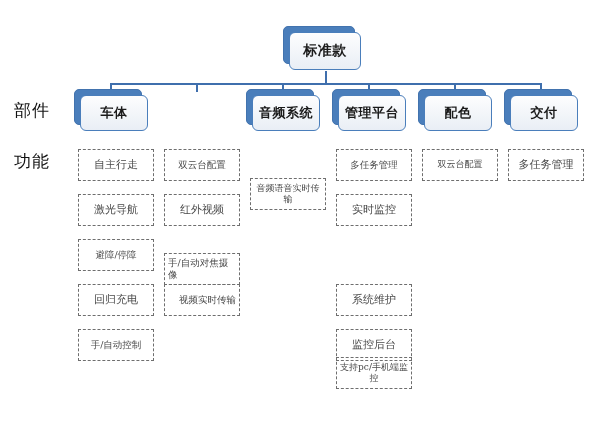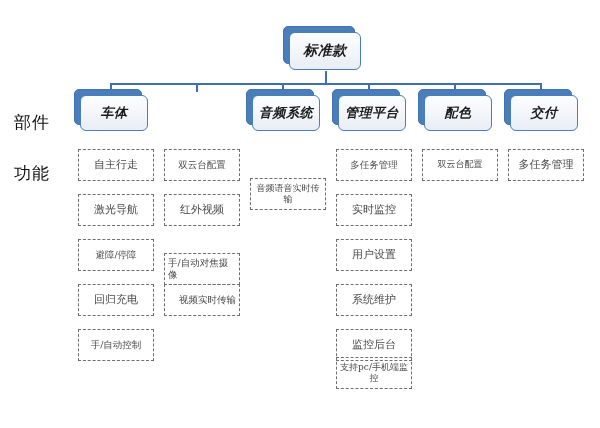--- a/index.html
+++ b/index.html
@@ -23,37 +23,35 @@
   }
 
   
   .row-label {
     position: absolute;
     font-size: 17px;
     color: #111111;
     letter-spacing: 1px;
     white-space: nowrap;
     font-family: "DejaVu Serif", "Liberation Serif", serif;
-    margin-top: 12px;
   }
   #label-components { left: 14px; top: 99px; }
   #label-functions  { left: 14px; top: 150px; }
 
   
   .conn {
     position: absolute;
     background: #3f6fad;
   }
   .conn-v { width: 1.5px; }
   .conn-h { height: 1.5px; }
 
   
   .node {
     position: absolute;
-    font-style: italic;
   }
   .node .shadow {
     position: absolute;
     left: -6px;
     top: -6px;
     width: 100%;
     height: 100%;
     background: #4a7ebb;
     border: 1px solid #4273ae;
     border-radius: 5px;
@@ -200,23 +198,20 @@
   <div class="fn-box tiny" style="left:250px; top:149px; width:76px; height:32px;margin-top:29px;">
     <span class="txt">音频语音实时传输</span>
   </div>
 
   <div class="fn-box small" style="left:336px; top:149px; width:76px; height:32px;">
     <span class="txt">多任务管理</span>
   </div>
   <div class="fn-box" style="left:336px; top:194px; width:76px; height:32px;">
     <span class="txt">实时监控</span>
   </div>
-  <div class="fn-box" style="left:336px; top:239px; width:76px; height:32px;">
-    <span class="txt">用户设置</span>
-  </div>
   <div class="fn-box" style="left:336px; top:284px; width:76px; height:32px;">
     <span class="txt">系统维护</span>
   </div>
   <div class="fn-box" style="left:336px; top:329px; width:76px; height:32px;">
     <span class="txt">监控后台</span>
   </div>
   <div class="fn-box tiny" style="left:336px; top:357px; width:76px; height:32px;">
     <span class="txt">支持pc/手机端监控</span>
   </div>
 

